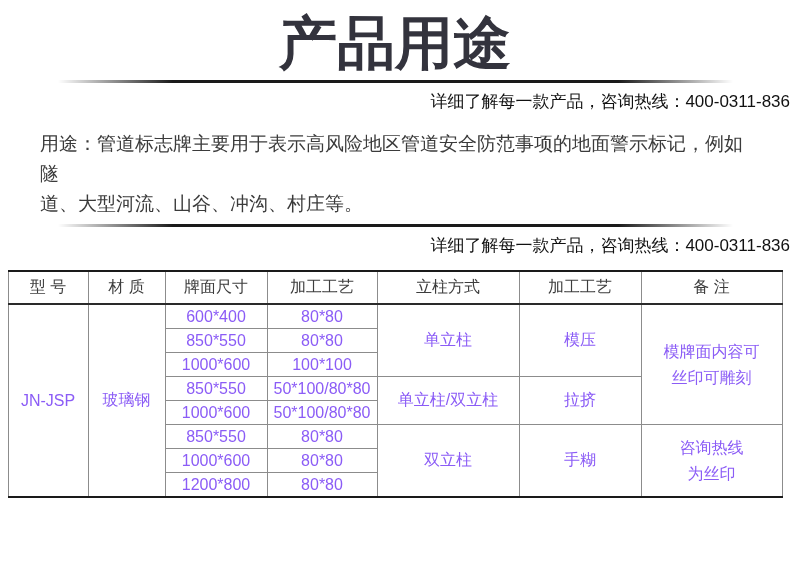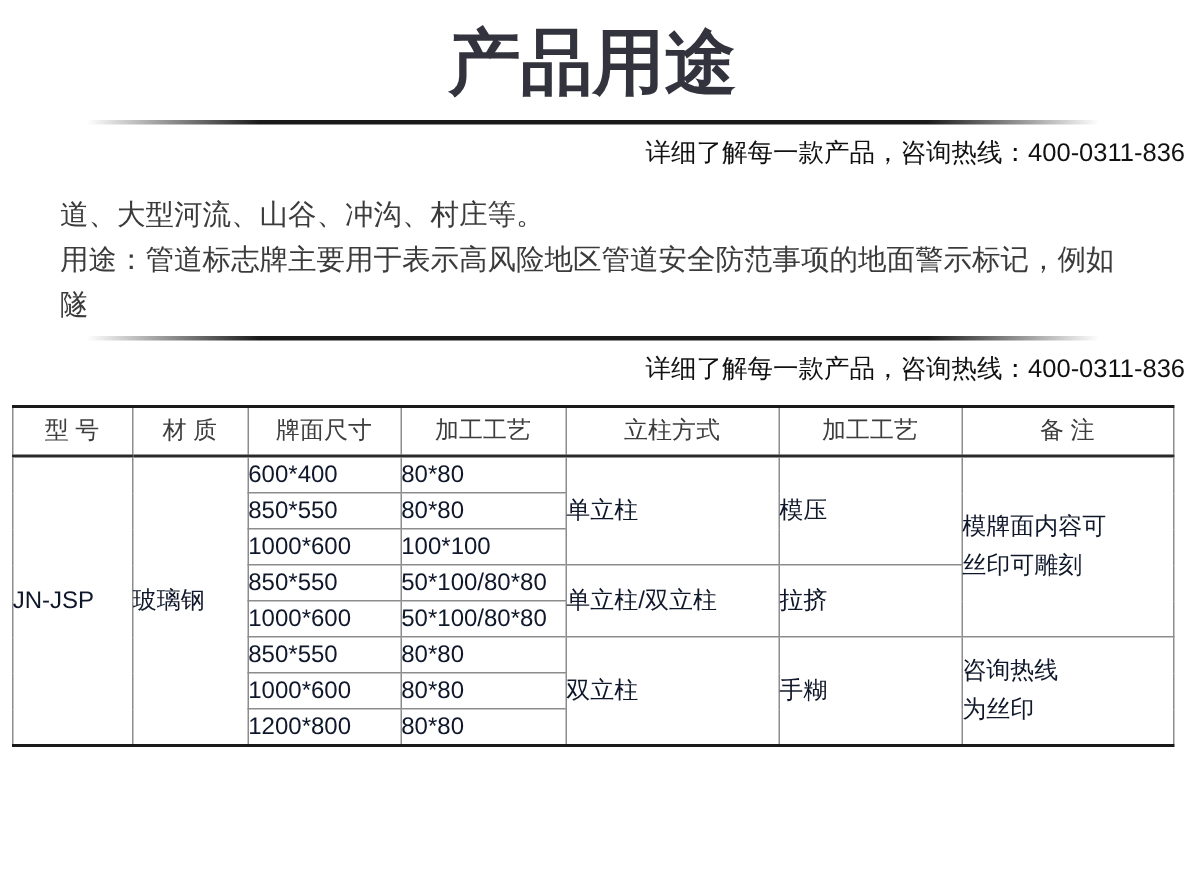--- a/index.html
+++ b/index.html
@@ -9,21 +9,21 @@
   }
   body {
     width: 790px;
     height: 579px;
     font-family: "Liberation Sans", "DejaVu Sans", sans-serif;
     overflow: hidden;
   }
   .big-title {
     margin: 16px 0 0 0;
     text-align: center;
-    font-size: 48px;
+    font-size: 58px;
     line-height: 54px;
     font-weight: 900;
     color: #33333d;
     letter-spacing: 0px;
   }
   .title-divider {
     width: 675px;
     height: 3px;
     margin: 10px auto 0 auto;
     background: linear-gradient(to right,
@@ -63,37 +63,38 @@
     color: #3d3d3d;
     border: 1px solid #8c8c8c;
     border-bottom: 2px solid #2a2a2a;
     text-align: center;
     vertical-align: middle;
     padding: 0;
   }
   table.spec-table td {
     height: 23px;
     font-size: 16px;
-    color: #0f172a;
+    color: #8b5cf6;
     border: 1px solid #8c8c8c;
+    text-align: center;
     vertical-align: middle;
     padding: 0;
   }
   .note-line { line-height: 26px; }
 </style>
 </head>
 <body>
 
 <div>
   <h1 class="big-title">产品用途</h1>
   <div class="title-divider"></div>
   <div class="subtitle">详细了解每一款产品，咨询热线：400-0311-836</div>
   <div class="usage-paragraph">
+    <div>用途：管道标志牌主要用于表示高风险地区管道安全防范事项的地面警示标记，例如隧</div>
     <div>道、大型河流、山谷、冲沟、村庄等。</div>
-    <div>用途：管道标志牌主要用于表示高风险地区管道安全防范事项的地面警示标记，例如隧</div>
   </div>
 </div>
 
 <div>
   <div class="title-divider second"></div>
   <div class="subtitle">详细了解每一款产品，咨询热线：400-0311-836</div>
 
   <table class="spec-table">
     <colgroup>
       <col style="width:80px">

